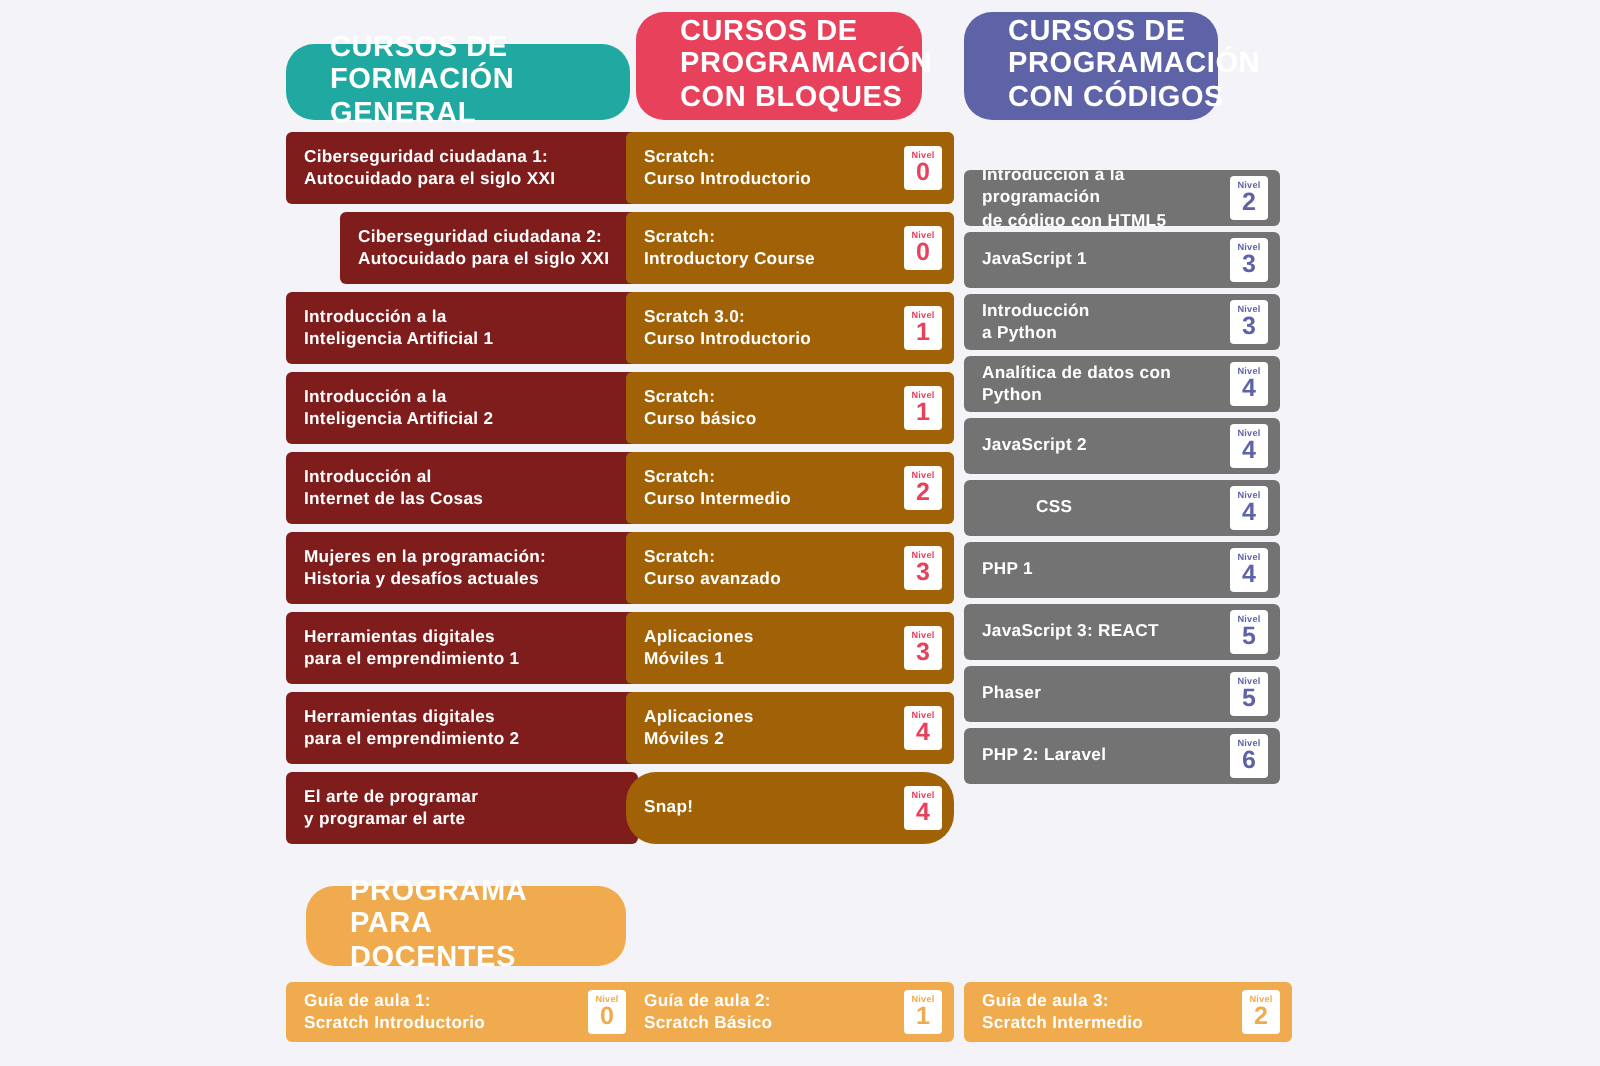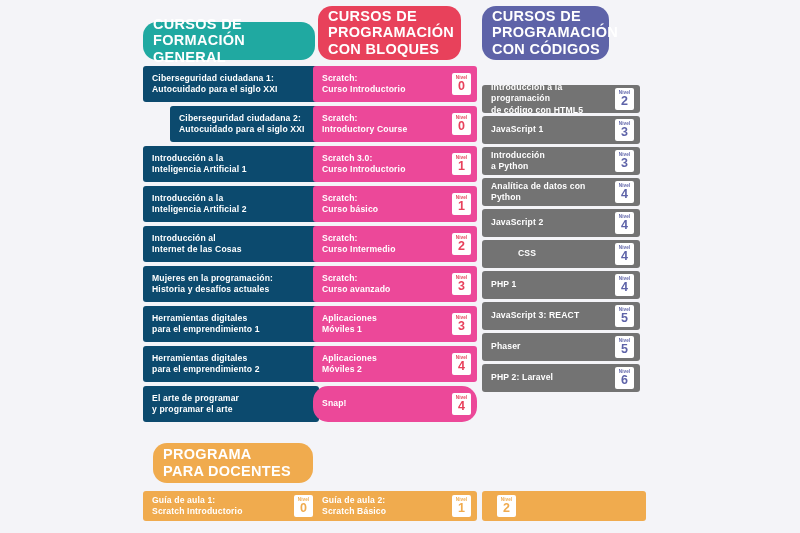--- a/index.html
+++ b/index.html
@@ -17,21 +17,21 @@
   .col-header{
     position:absolute;
     border-radius:14px;
     color:#ffffff;
     font-weight:bold;
     letter-spacing:.3px;
     line-height:1.12;
     display:flex;
     align-items:center;
     box-sizing:border-box;
-    padding:7px 14px 8px 10px;
+    padding:7px 14px 8px 22px;
     text-transform:uppercase;
     font-size:14.5px;
     white-space:pre-line;
   }
   .col-header .ht{display:block;}
 
   .hdr-teal{background:#20a9a1;}
   .hdr-pink{background:#e8415b;}
   .hdr-purple{background:#5e63a8;}
   .hdr-orange{background:#f0ab4e;}
@@ -47,22 +47,22 @@
     overflow:hidden;
   }
   .row .label{
     font-size:8.6px;
     font-weight:bold;
     line-height:1.32;
     white-space:pre-line;
     letter-spacing:.15px;
     text-shadow:0 0 0 rgba(0,0,0,0);
   }
-  .row-teal{background:#0c4a6e;}
-  .row-pink{background:#ec4899;}
+  .row-teal{background:#7f1d1d;}
+  .row-pink{background:#a16207;}
   .row-purple{background:#737373;margin-top:19px;}
   .row-orange{background:#f0ab4e;}
 
   
   .badge{
     flex:0 0 auto;
     width:19px;height:22px;
     background:#ffffff;
     border-radius:2px;
     display:flex;flex-direction:column;
@@ -279,18 +279,20 @@
     </div>
     <div class="row row-orange" style="position: absolute; left: 313px; top: 491px; width: 164px; height: 30px;">
       <div class="label">Guía de aula 2:
 Scratch Básico</div>
       <div class="badge b-orange">
         <span class="nivel">Nivel</span>
         <span class="num">1</span>
       </div>
     </div>
     <div class="row row-orange" style="position: absolute; left: 482px; top: 491px; width: 164px; height: 30px;">
+      <div class="label">Guía de aula 3:
+Scratch Intermedio</div>
       <div class="badge b-orange">
         <span class="nivel">Nivel</span>
         <span class="num">2</span>
       </div>
     </div>
   </div>
 
 </body></html>

